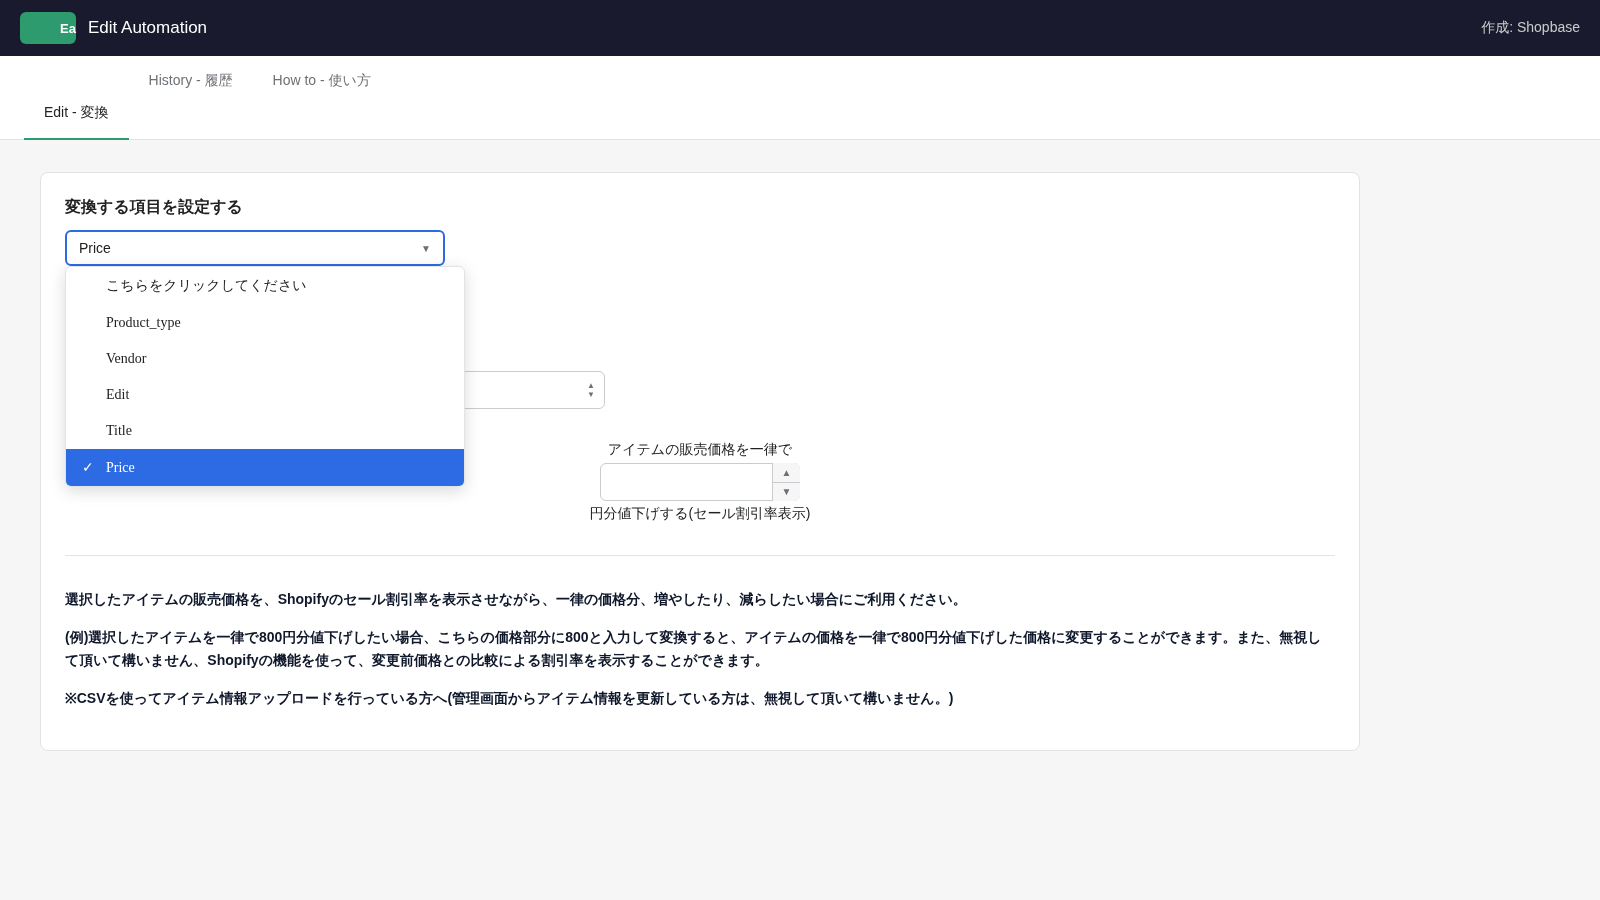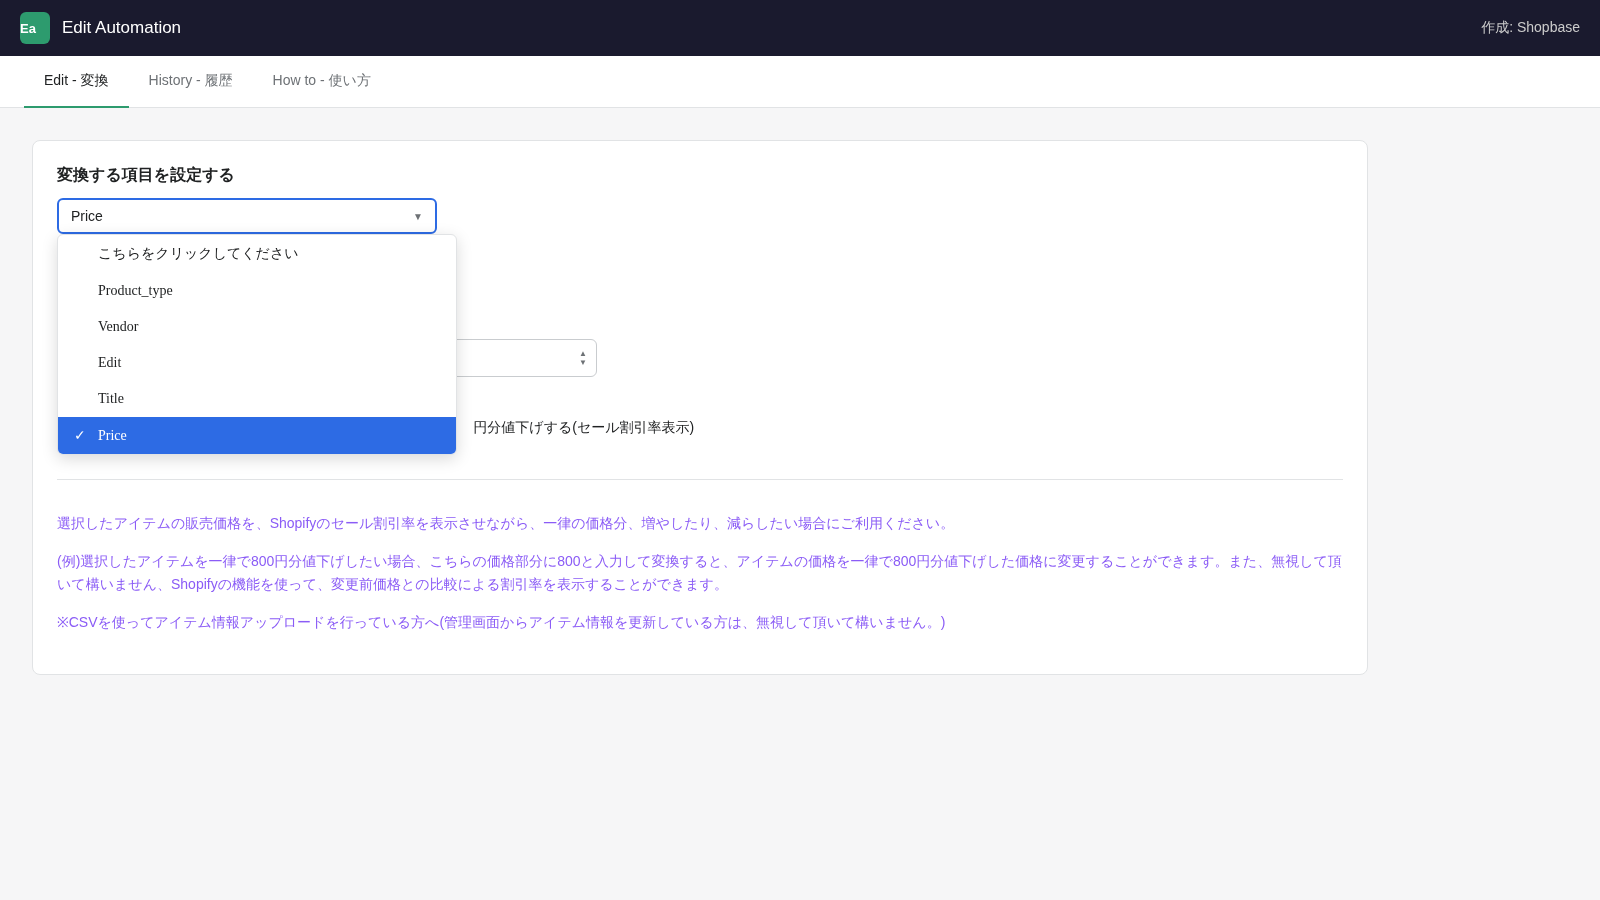--- a/index.html
+++ b/index.html
@@ -18,27 +18,27 @@
       background: #1a1a2e;
       padding: 0 20px;
       height: 56px;
     }
     .top-bar-left {
       display: flex;
       align-items: center;
       gap: 12px;
     }
     .app-icon {
-      width: 30px;
+      width: 56px;
       height: 32px;
       background: #2d9b6e;
       border-radius: 6px;
       display: flex;
       align-items: center;
-      justify-content: flex-start;
+      justify-content: flex-end;
       color: white;
       font-weight: bold;
       font-size: 13px;
     }
     .app-title {
       color: white;
       font-size: 17px;
       font-weight: 500;
     }
     .top-bar-right {
@@ -59,25 +59,26 @@
       font-size: 14px;
       color: #6d7175;
       cursor: pointer;
       border-bottom: 2px solid transparent;
       margin-bottom: -1px;
     }
     .tab-item.active {
       color: #202223;
       border-bottom: 2px solid #2d9b6e;
       font-weight: 500;
+      margin-top: 32px;
     }
 
     
     .main-content {
-      padding: 24px 32px;
+      padding: 24px 40px;
       max-width: 1400px;
       position: relative;
     }
 
     
     .section-label {
       font-size: 16px;
       font-weight: 600;
       margin-bottom: 12px;
     }
@@ -184,21 +185,22 @@
       display: flex;
       flex-direction: column;
       gap: 1px;
     }
 
     
     .price-row {
       margin-top: 32px;
       display: flex;
       align-items: center;
-      gap: 16px;
+      gap: 4px;
+      flex-direction: column;
     }
 
     .price-label {
       font-size: 14px;
       color: #202223;
       white-space: nowrap;
     }
 
     .number-input-wrapper {
       position: relative;
@@ -256,23 +258,24 @@
     
     .divider {
       border: none;
       border-top: 1px solid #e1e3e5;
       margin: 32px 0;
     }
 
     
     .description-block {
       font-size: 14px;
-      color: #8b5cf6;
+      color: #0f172a;
       line-height: 1.6;
       max-width: 1300px;
+      font-weight: bold;
     }
 
     .description-block p {
       margin-bottom: 16px;
     }
 
     
     .card {
       background: white;
       border: 1px solid #e1e3e5;

